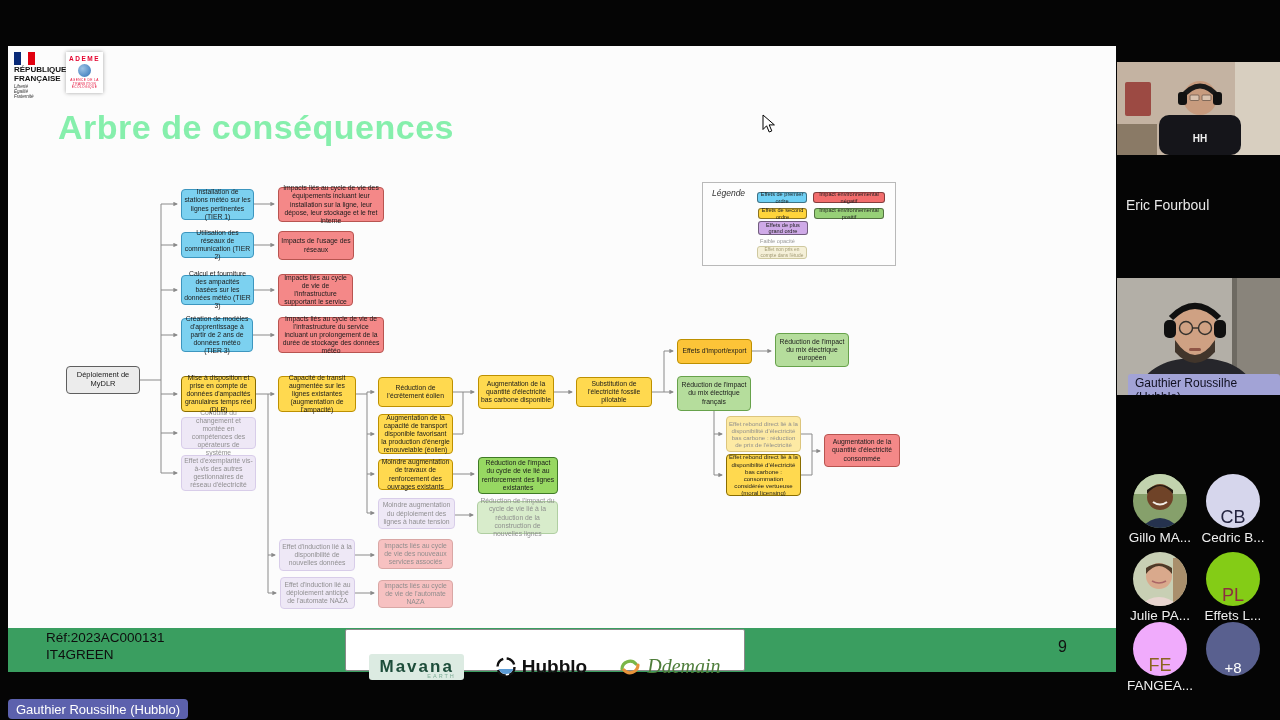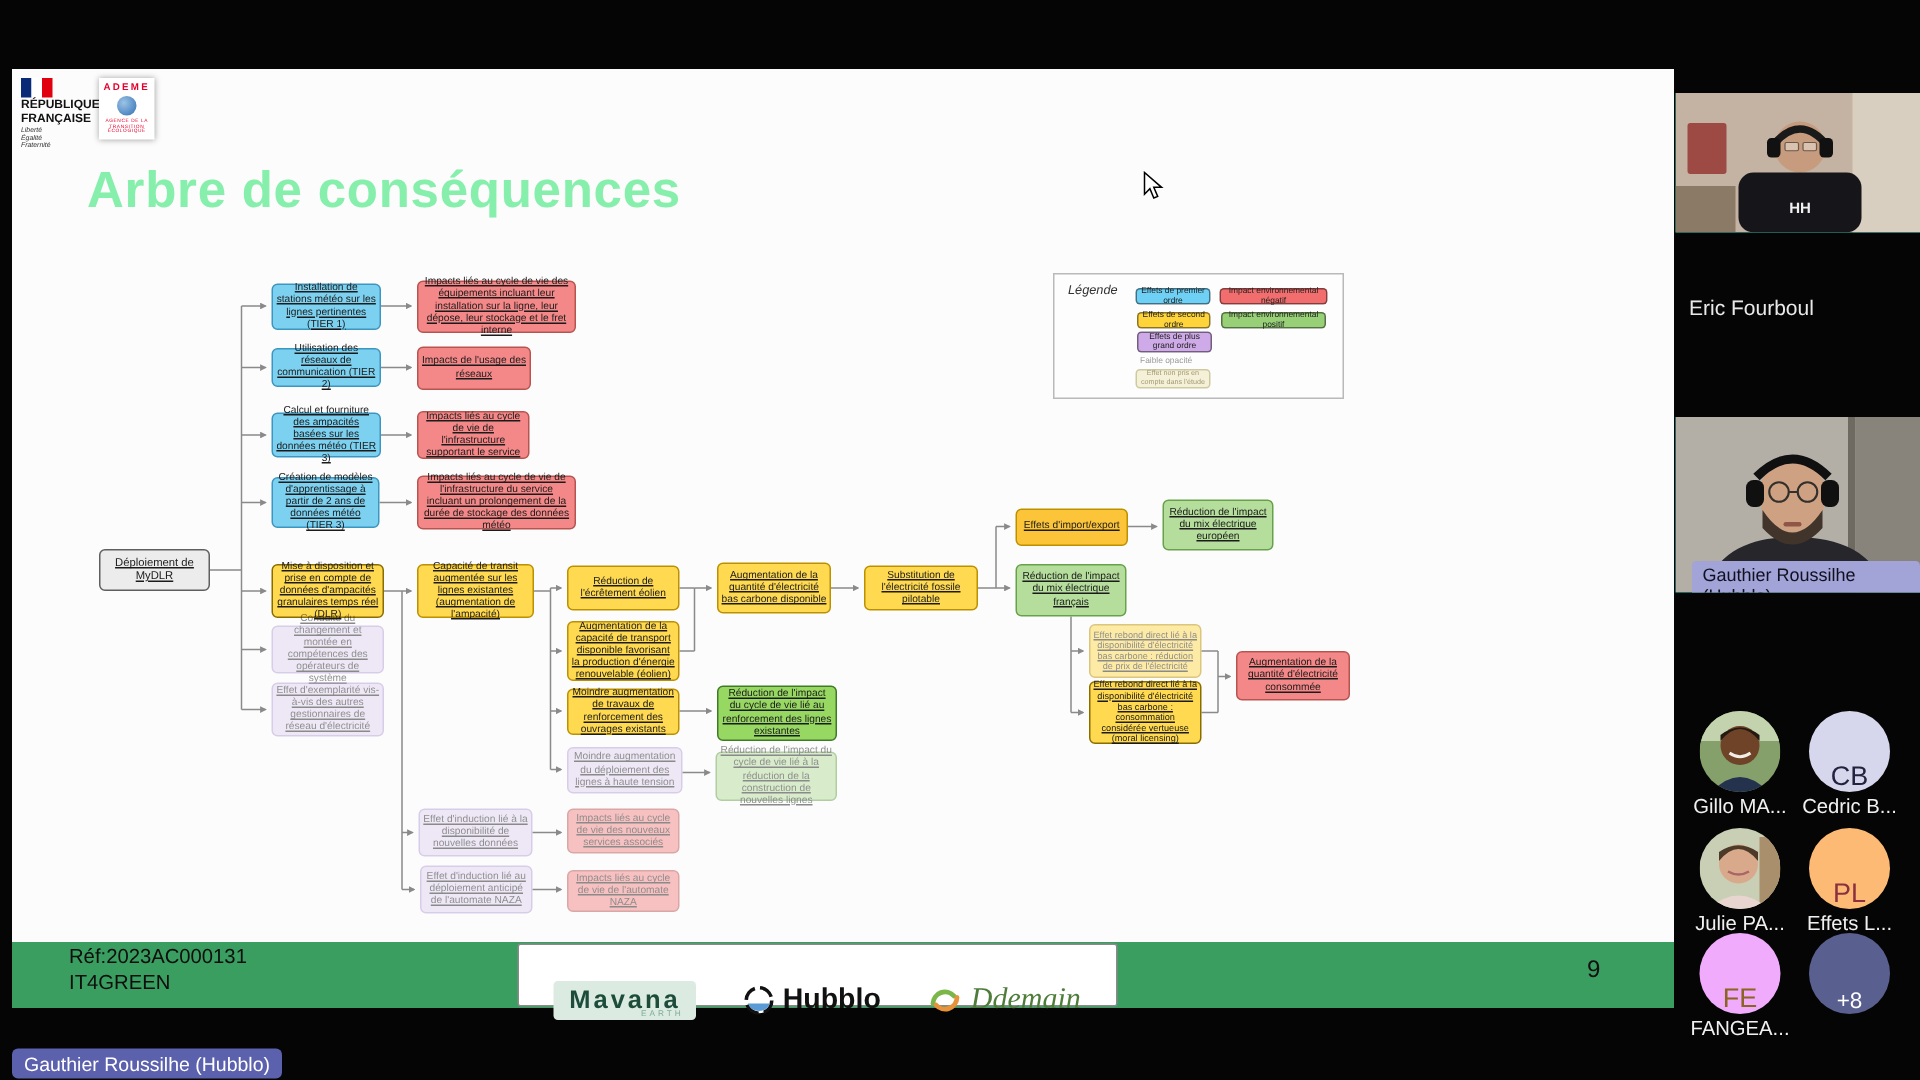--- a/index.html
+++ b/index.html
@@ -6,21 +6,21 @@
     font-family:"Liberation Sans",sans-serif;}
   #stage{position:absolute;left:0;top:0;width:1280px;height:720px;}
   .abs{position:absolute;box-sizing:border-box;}
   
   #slide-bg{left:8px;top:46px;width:1108px;height:582px;background:#fcfcfc;}
   #footer-bar{left:8px;top:628px;width:1108px;height:44px;background:#3a9e60;}
   #slide-title{left:58px;top:108px;font-size:34px;font-weight:bold;color:#86efac;letter-spacing:.5px;}
   
   .node{position:absolute;display:flex;align-items:center;justify-content:center;text-align:center;
     font-size:6.8px;line-height:1.18;border-radius:4px;border:1px solid;padding:3px 2px;
-    box-sizing:border-box;color:#1b1b1b;z-index:3;text-decoration:underline;}
+    box-sizing:border-box;color:#1b1b1b;z-index:3;}
   .fs6{font-size:6.1px;}
   .n-blue{background:#7cd1f0;border-color:#3d96bf;}
   .n-red{background:#f48888;border-color:#b85450;}
   .n-yellow{background:#ffd94f;border-color:#bd9000;}
   .n-orange{background:#fcc438;border-color:#bd9000;}
   .n-green{background:#b5dd9c;border-color:#67a24b;}
   .n-green-bright{background:#97d862;border-color:#3f7a26;}
   .n-purple{background:#e2d5f2;border-color:#b6a0d8;}
   .n-grey{background:#ececec;border-color:#5f5f5f;}
   .faded{opacity:.5;}
@@ -290,21 +290,21 @@
   <div class="avatar" style="left:1133px;top:552px">
     <svg width="54" height="54" viewBox="0 0 54 54">
       <rect width="54" height="54" fill="#c8cfb4"></rect>
       <rect x="40" y="6" width="14" height="48" fill="#a98f6c"></rect>
       <circle cx="26" cy="24" r="13" fill="#d9a98c"></circle>
       <path d="M13,22 Q26,6 39,22 L39,16 Q26,7 13,16 Z" fill="#4e3a28"></path>
       <path d="M19,29 Q26,33 33,29" fill="none" stroke="#a66" stroke-width="1.6"></path>
       <path d="M6,54 Q26,36 46,54 Z" fill="#e8d5cf"></path>
     </svg>
   </div>
-  <div class="avatar" style="left:1206px;top:552px;background:#fdba74;color:#8c2f3f;font-size:18px">
+  <div class="avatar" style="left:1206px;top:552px;background:#84cc16;color:#8c2f3f;font-size:18px">
     <span>PL</span>
   </div>
   <div class="p-name" style="left:1118px;top:608px">Julie PA...</div>
   <div class="p-name" style="left:1191px;top:608px">Effets L...</div>
 
   <div class="avatar" style="left:1133px;top:622px;background:#f0abfc;color:#8a6420;font-size:18px">
     <span>FE</span>
   </div>
   <div class="avatar" style="left:1206px;top:622px;background:#59608f;color:#ffffff;font-size:15px">
     <span>+8</span>

